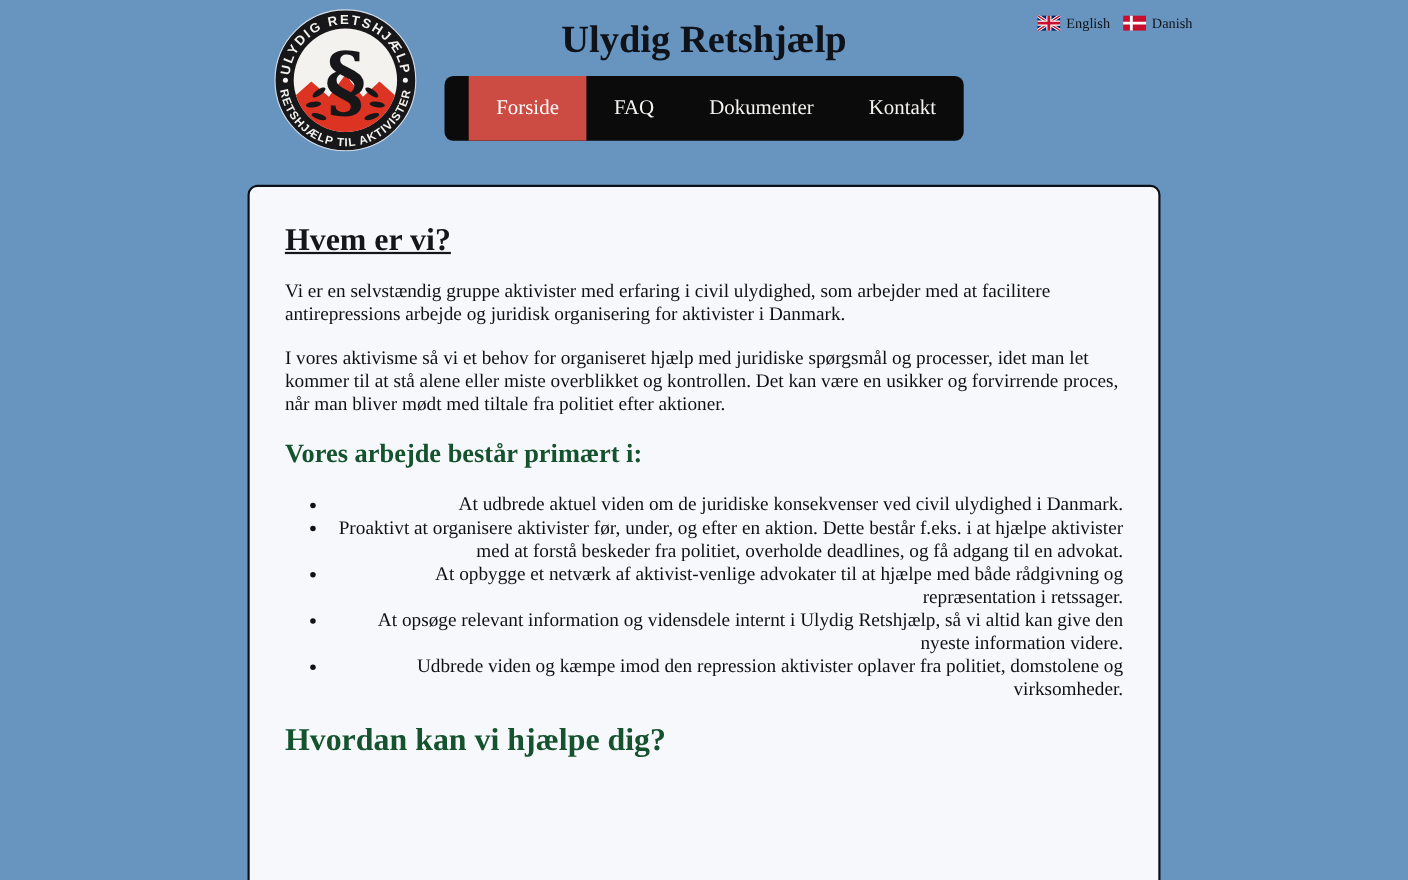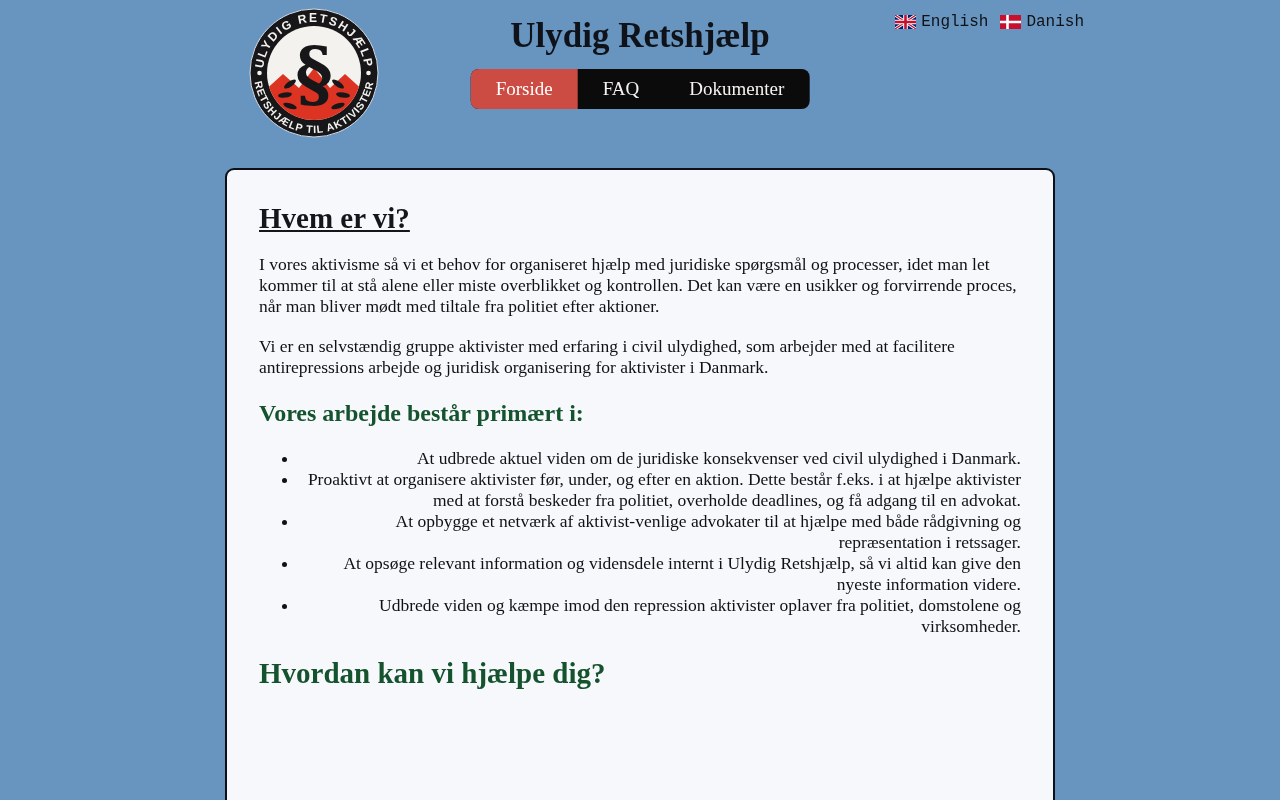--- a/index.html
+++ b/index.html
@@ -16,29 +16,29 @@
   .sig        { font-family:"DejaVu Serif", serif; font-weight:bold; font-size:72px; fill:#17171a; }
 
   .site-title {
     position:absolute; left:0; right:0; top:16px; margin:0;
     text-align:center; font-size:35px; font-weight:bold; color:#0f1319;
   }
 
   .lang-switcher {
     position:absolute; top:13px; right:196px;
     display:flex; gap:12px;
-    font-size:16px; color:#0e1116;font-family:Liberation Mono, monospace;
+    font-size:13px; color:#0e1116;
   }
   .lang-link { display:flex; align-items:center; gap:5px; color:#0e1116; text-decoration:none; cursor:pointer; }
   .lang-link svg { display:block; }
 
   .main-nav {
     position:absolute; top:69px; left:640px; transform:translateX(-50%);
-    display:flex; height:40px; background:#0b0b0c;
-    border-radius:8px; overflow:hidden;
+    display:flex; height:59px; background:#0b0b0c;
+    border-radius:8px; overflow:hidden;padding-left:22px;
   }
   .nav-item {
     display:flex; align-items:center; padding:0 25px;
     font-size:19px; color:#f5f3ef; text-decoration:none; cursor:pointer;
     white-space:nowrap;
   }
   .nav-item.active { background:#cc4b42; color:#ffffff; }
 
   
   .content-card {
@@ -112,28 +112,29 @@
         <path d="M7.5,0 V14 M0,7 H21" stroke="#ffffff" stroke-width="2.6"></path>
       </svg>
       <span>Danish</span>
     </a>
   </div>
 
   <nav class="main-nav">
     <a class="nav-item active">Forside</a>
     <a class="nav-item">FAQ</a>
     <a class="nav-item">Dokumenter</a>
+    <a class="nav-item">Kontakt</a>
   </nav>
 </header>
 
 <main class="content-card">
 
   <h1>Hvem er vi?</h1>
+  <p>Vi er en selvstændig gruppe aktivister med erfaring i civil ulydighed, som arbejder med at facilitere antirepressions arbejde og juridisk organisering for aktivister i Danmark.</p>
   <p>I vores aktivisme så vi et behov for organiseret hjælp med juridiske spørgsmål og processer, idet man let kommer til at stå alene eller miste overblikket og kontrollen. Det kan være en usikker og forvirrende proces, når man bliver mødt med tiltale fra politiet efter aktioner.</p>
-  <p>Vi er en selvstændig gruppe aktivister med erfaring i civil ulydighed, som arbejder med at facilitere antirepressions arbejde og juridisk organisering for aktivister i Danmark.</p>
 
   <h2>Vores arbejde består primært i:</h2>
   <ul>
     <li>At udbrede aktuel viden om de juridiske konsekvenser ved civil ulydighed i Danmark.</li>
     <li>Proaktivt at organisere aktivister før, under, og efter en aktion. Dette består f.eks. i at hjælpe aktivister med at forstå beskeder fra politiet, overholde deadlines, og få adgang til en advokat.</li>
     <li>At opbygge et netværk af aktivist-venlige advokater til at hjælpe med både rådgivning og repræsentation i retssager.</li>
     <li>At opsøge relevant information og vidensdele internt i Ulydig Retshjælp, så vi altid kan give den nyeste information videre.</li>
     <li>Udbrede viden og kæmpe imod den repression aktivister oplaver fra politiet, domstolene og virksomheder.</li>
   </ul>
 

